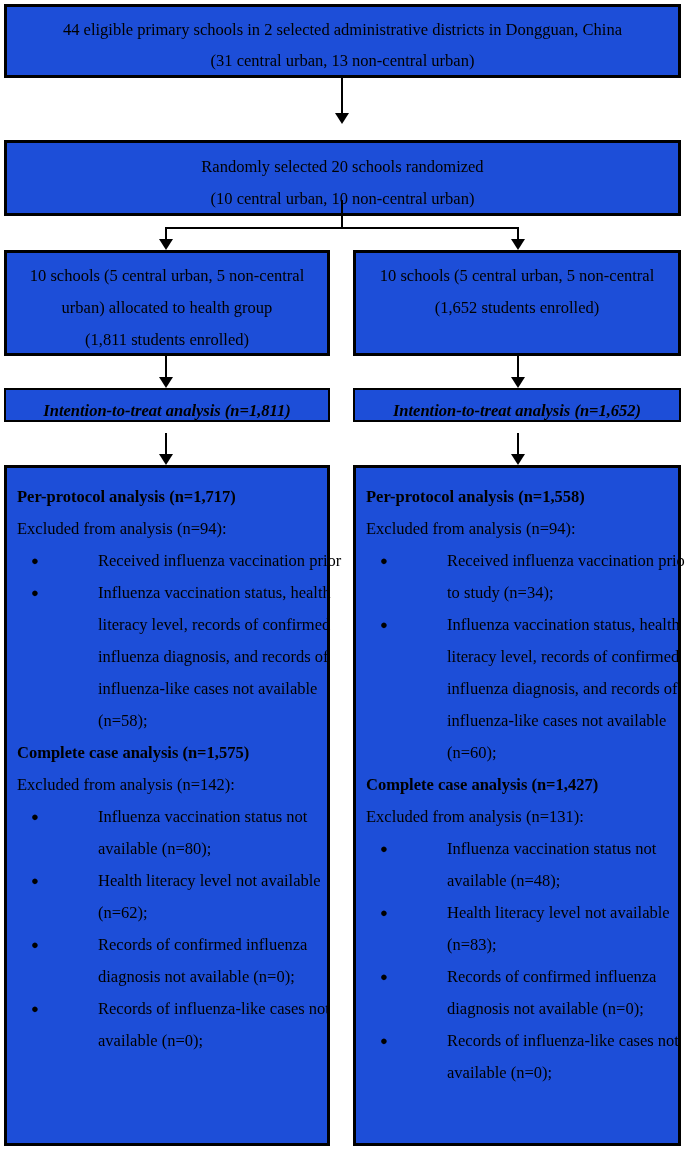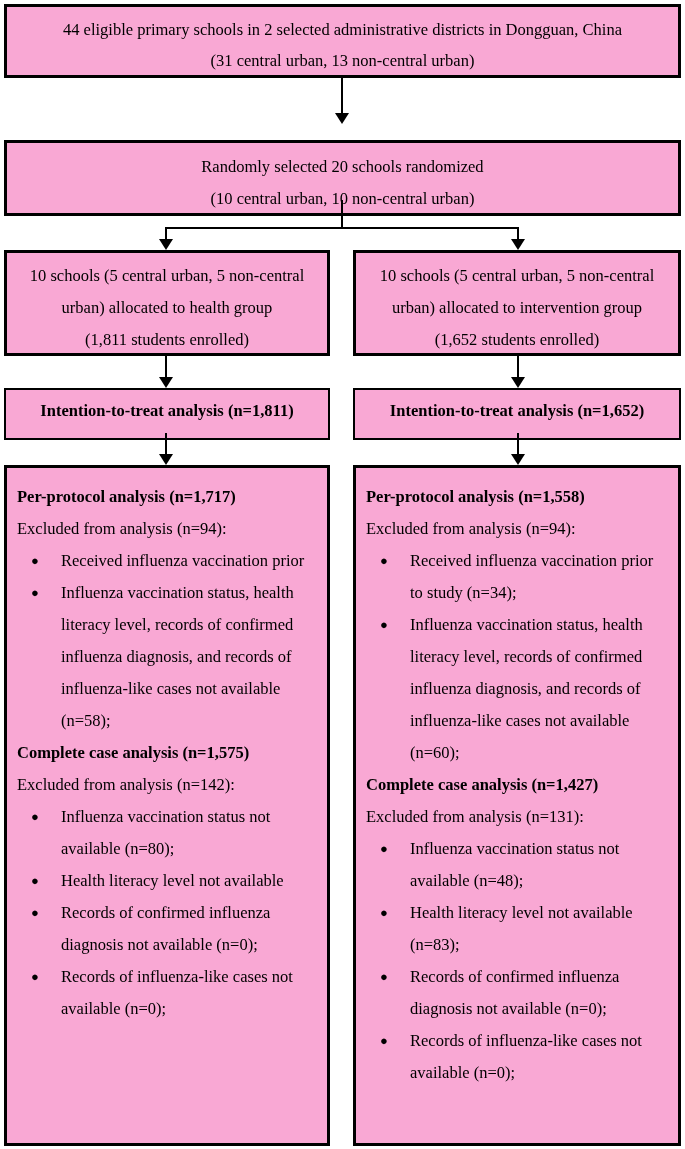--- a/index.html
+++ b/index.html
@@ -1,42 +1,42 @@
 <!DOCTYPE html>
 <html><head>
 <meta charset="utf-8">
 <style>
   html,body{margin:0;padding:0;background:#ffffff;}
   #canvas{
     position:relative;width:685px;height:1149px;background:#ffffff;
     font-family:"Liberation Serif","DejaVu Serif",serif;color:#000;
     overflow:hidden;
   }
-  .box{position:absolute;box-sizing:border-box;border:3px solid #000;background:#f9a8d4;}
+  .box{position:absolute;box-sizing:border-box;border:3px solid #000;background:#1d4ed8;}
   .center-box{text-align:center;}
   .tline{white-space:nowrap;}
   
   #box-eligible{left:4px;top:4px;width:677px;height:74px;font-size:16.5px;line-height:31px;padding-top:7px;}
   #box-randomized{left:4px;top:140px;width:677px;height:76px;font-size:16.5px;line-height:32px;padding-top:8px;}
   
   #box-alloc-control{left:4px;top:250px;width:326px;height:106px;font-size:16.5px;line-height:32px;padding-top:7px;}
   #box-alloc-intervention{left:353px;top:250px;width:328px;height:106px;font-size:16.5px;line-height:32px;padding-top:7px;}
   
-  .itt{border-width:2px;font-weight:bold;font-size:16.5px;line-height:41px;height:52px;top:388px;}
+  .itt{border-width:2px;font-weight:bold;font-size:16.5px;line-height:41px;height:34px;top:388px;font-style:italic;}
   #box-itt-control{left:4px;width:326px;}
   #box-itt-intervention{left:353px;width:328px;}
   
   .detail{top:465px;height:681px;font-size:16.5px;line-height:32px;padding:13px 4px 0 10px;}
   #box-detail-control{left:4px;width:326px;}
   #box-detail-intervention{left:353px;width:328px;}
   .sec-title{font-weight:bold;}
   .cc-gap{}
   .bullet-item{display:flex;align-items:flex-start;}
   .bullet-marker{flex:0 0 44px;padding-left:14px;box-sizing:border-box;font-size:13px;line-height:32px;}
-  .bullet-text{flex:1 1 auto;min-width:0;}
+  .bullet-text{flex:1 1 auto;min-width:0;margin-left:37px;}
   
   .vline{position:absolute;width:2px;background:#000;}
   .hline{position:absolute;height:2px;background:#000;}
   .arrowhead{position:absolute;width:0;height:0;border-left:7px solid transparent;border-right:7px solid transparent;border-top:11px solid #000;}
 </style>
 </head>
 <body>
 
 <div id="canvas">
 
@@ -60,21 +60,20 @@
   <div class="vline" style="left:517px;top:227px;height:13px;"></div>
   <div class="arrowhead" style="left:511px;top:239px;"></div>
 
   <div class="box center-box" id="box-alloc-control">
       <div class="tline">10 schools (5 central urban, 5 non-central</div>
       <div class="tline">urban) allocated to health group</div>
       <div class="tline">(1,811 students enrolled)</div>
     </div>
   <div class="box center-box" id="box-alloc-intervention">
       <div class="tline">10 schools (5 central urban, 5 non-central</div>
-      <div class="tline">urban) allocated to intervention group</div>
       <div class="tline">(1,652 students enrolled)</div>
     </div>
 
   <div class="vline" style="left:165px;top:356px;height:22px;"></div>
   <div class="arrowhead" style="left:159px;top:377px;"></div>
   <div class="vline" style="left:517px;top:356px;height:22px;"></div>
   <div class="arrowhead" style="left:511px;top:377px;"></div>
 
   <div class="box center-box itt" id="box-itt-control">Intention-to-treat analysis (n=1,811)</div>
   <div class="box center-box itt" id="box-itt-intervention">Intention-to-treat analysis (n=1,652)</div>
@@ -112,20 +111,21 @@
           <span class="bullet-marker">●</span>
           <div class="bullet-text">
             <div class="tline">Influenza vaccination status not</div>
             <div class="tline">available (n=80);</div>
           </div>
         </div>
         <div class="bullet-item">
           <span class="bullet-marker">●</span>
           <div class="bullet-text">
             <div class="tline">Health literacy level not available</div>
+            <div class="tline">(n=62);</div>
           </div>
         </div>
         <div class="bullet-item">
           <span class="bullet-marker">●</span>
           <div class="bullet-text">
             <div class="tline">Records of confirmed influenza</div>
             <div class="tline">diagnosis not available (n=0);</div>
           </div>
         </div>
         <div class="bullet-item">

